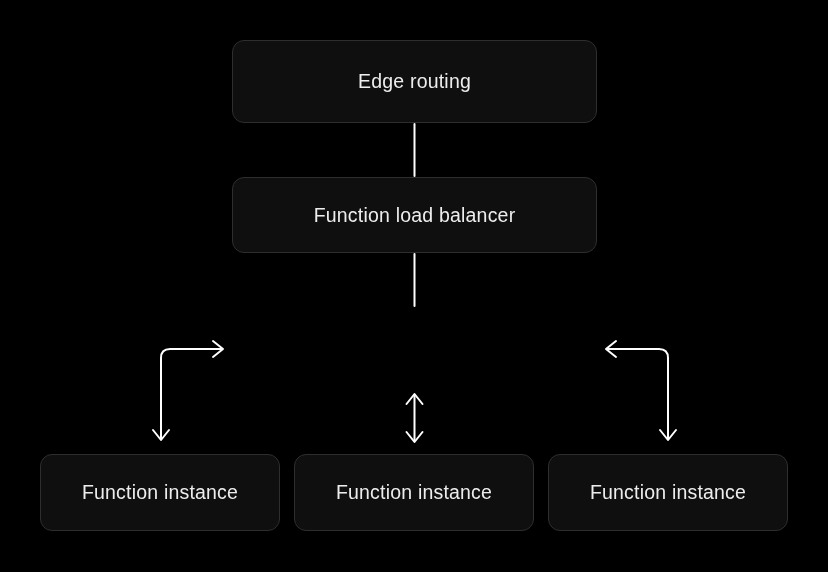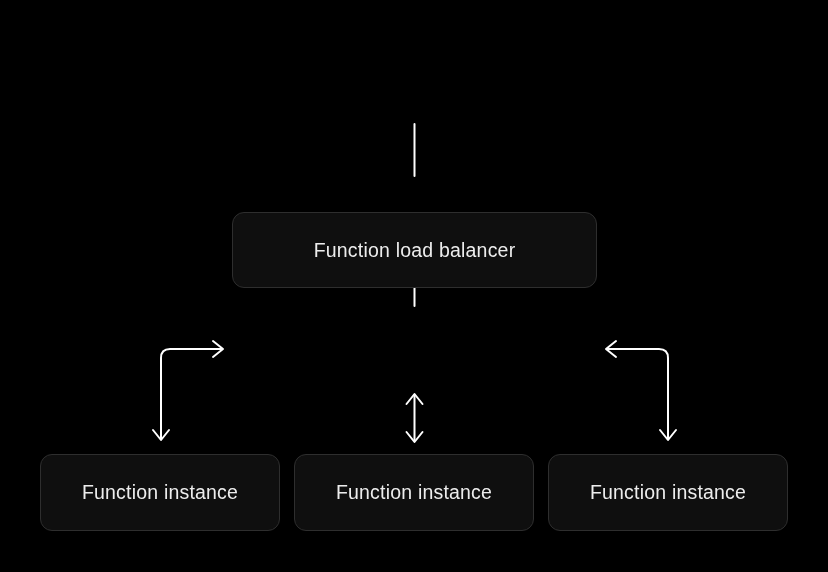--- a/index.html
+++ b/index.html
@@ -31,21 +31,21 @@
     border:1px solid var(--border);
     border-radius:12px;
     color:var(--text);
     font-size:19.5px;
     font-weight:400;
     letter-spacing:.2px;
     text-align:center;
   }
   
   .node-edge-routing          {left:232px; top:40px;  width:365px; height:83px;}
-  .node-load-balancer         {left:232px; top:177px; width:365px; height:76px;margin-top:35px;}
+  .node-load-balancer         {left:232px; top:177px; width:365px; height:76px;}
   .node-invocation-service    {left:232px; top:307px; width:365px; height:76px;}
   
   .node-instance-1            {left:40px;  top:454px; width:240px; height:77px;}
   .node-instance-2            {left:294px; top:454px; width:240px; height:77px;}
   .node-instance-3            {left:548px; top:454px; width:240px; height:77px;}
 
   .connector-layer{
     position:absolute;
     left:0; top:0;
     width:828px; height:572px;
@@ -82,20 +82,23 @@
       <polyline points="406.5,432 414.5,442 422.5,432"></polyline>
     </g>
 
     <g>
       <path d="M607 349 H659 Q668 349 668 358 V439"></path>
       <polyline points="616,341 606,349 616,357"></polyline>
       <polyline points="660,430 668,440 676,430"></polyline>
     </g>
   </svg>
 
+  <div class="node node-edge-routing">
+    <span>Edge routing</span>
+  </div>
 
   <div class="node node-load-balancer">
     <span>Function load balancer</span>
   </div>
 
 
   <div class="node node-instance-1">
     <span>Function instance</span>
   </div>
 

